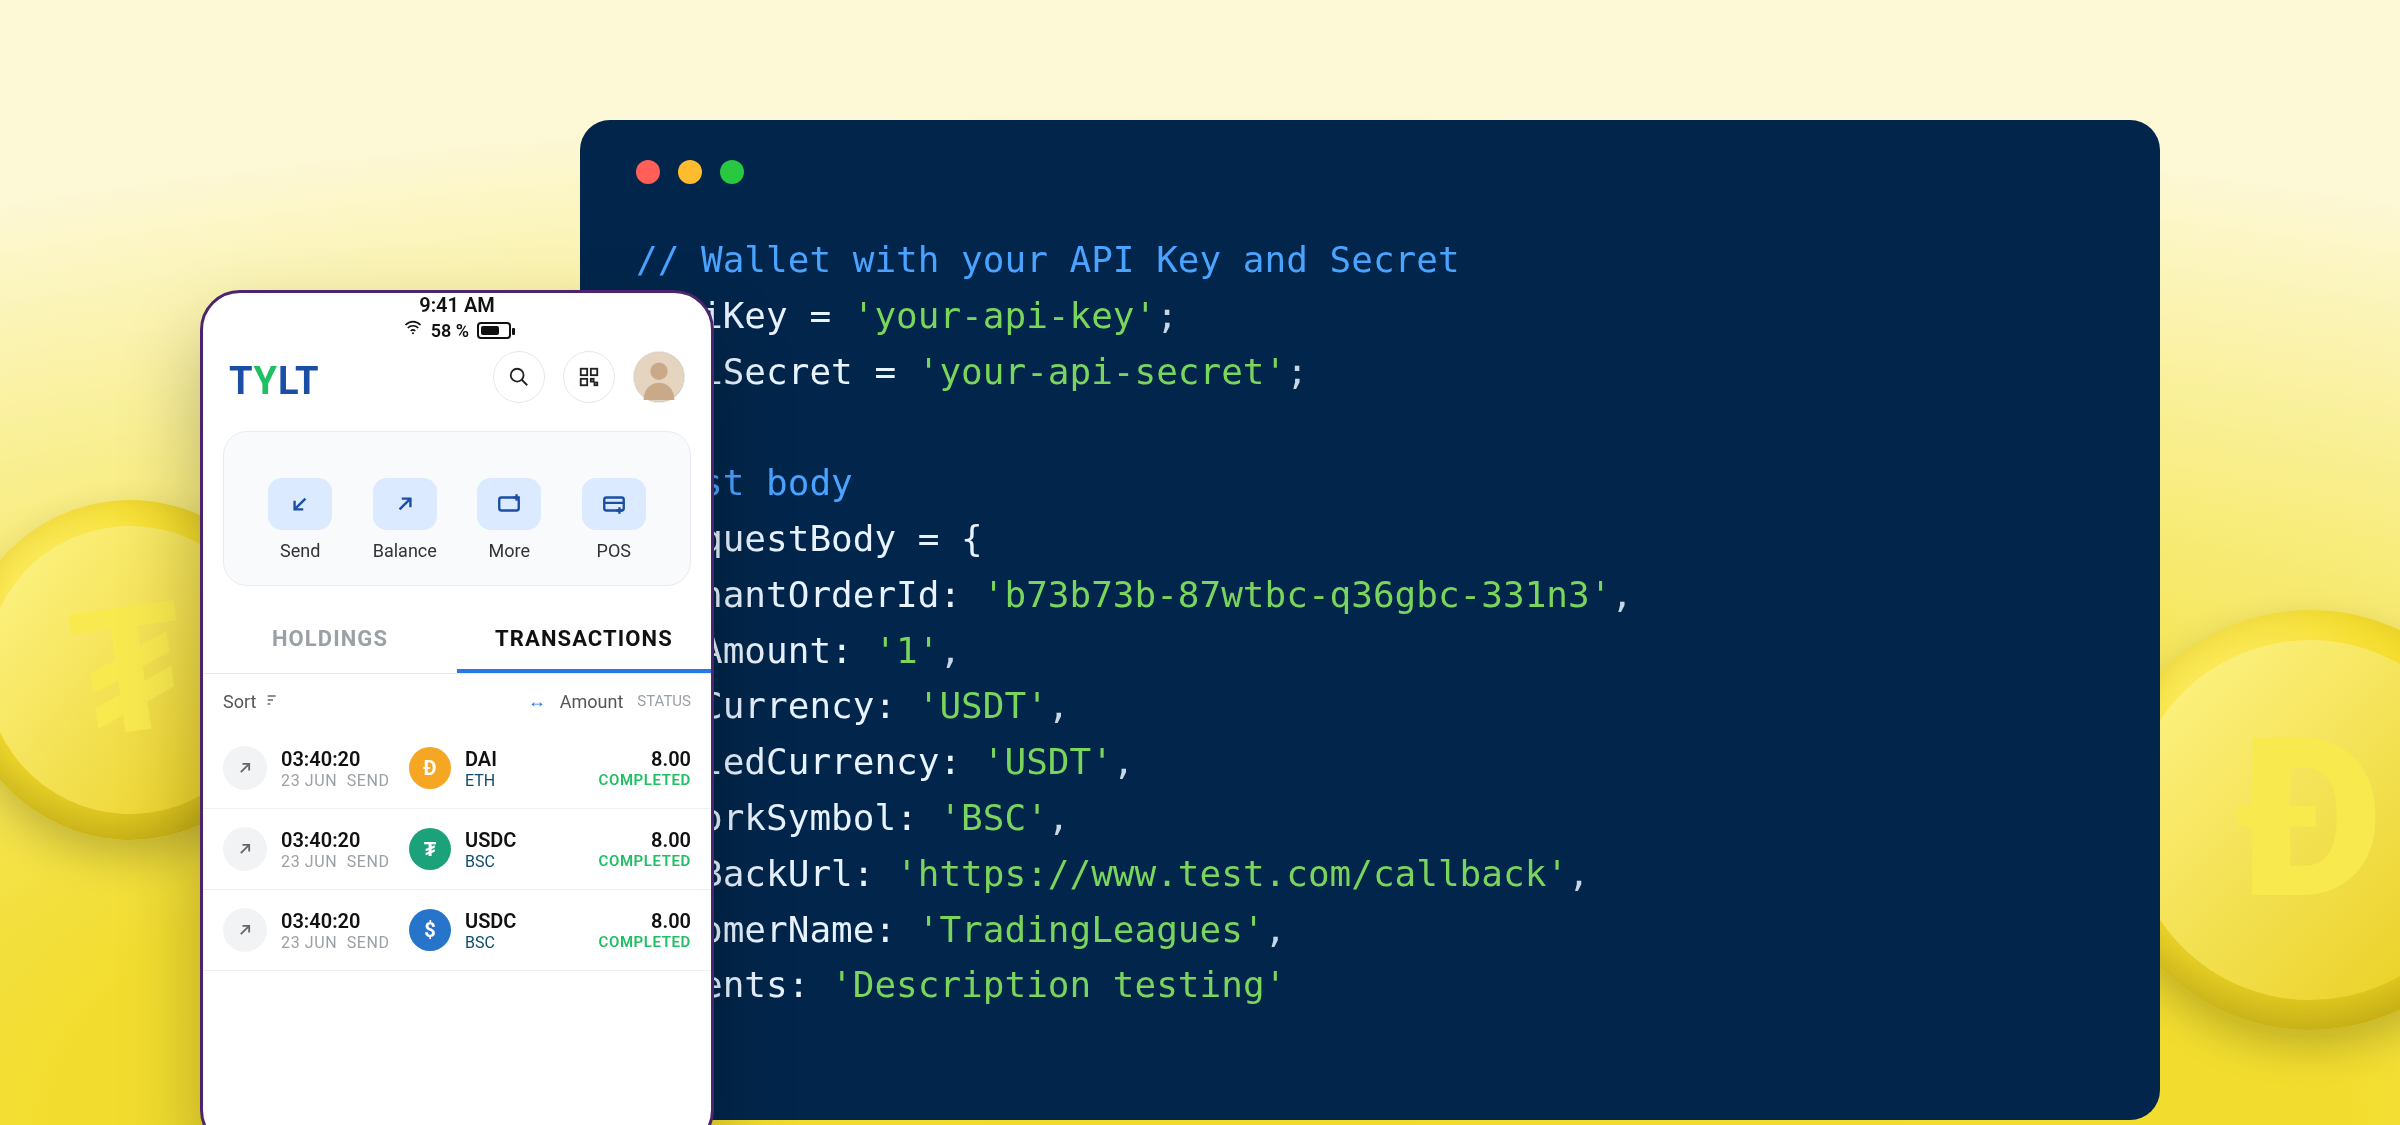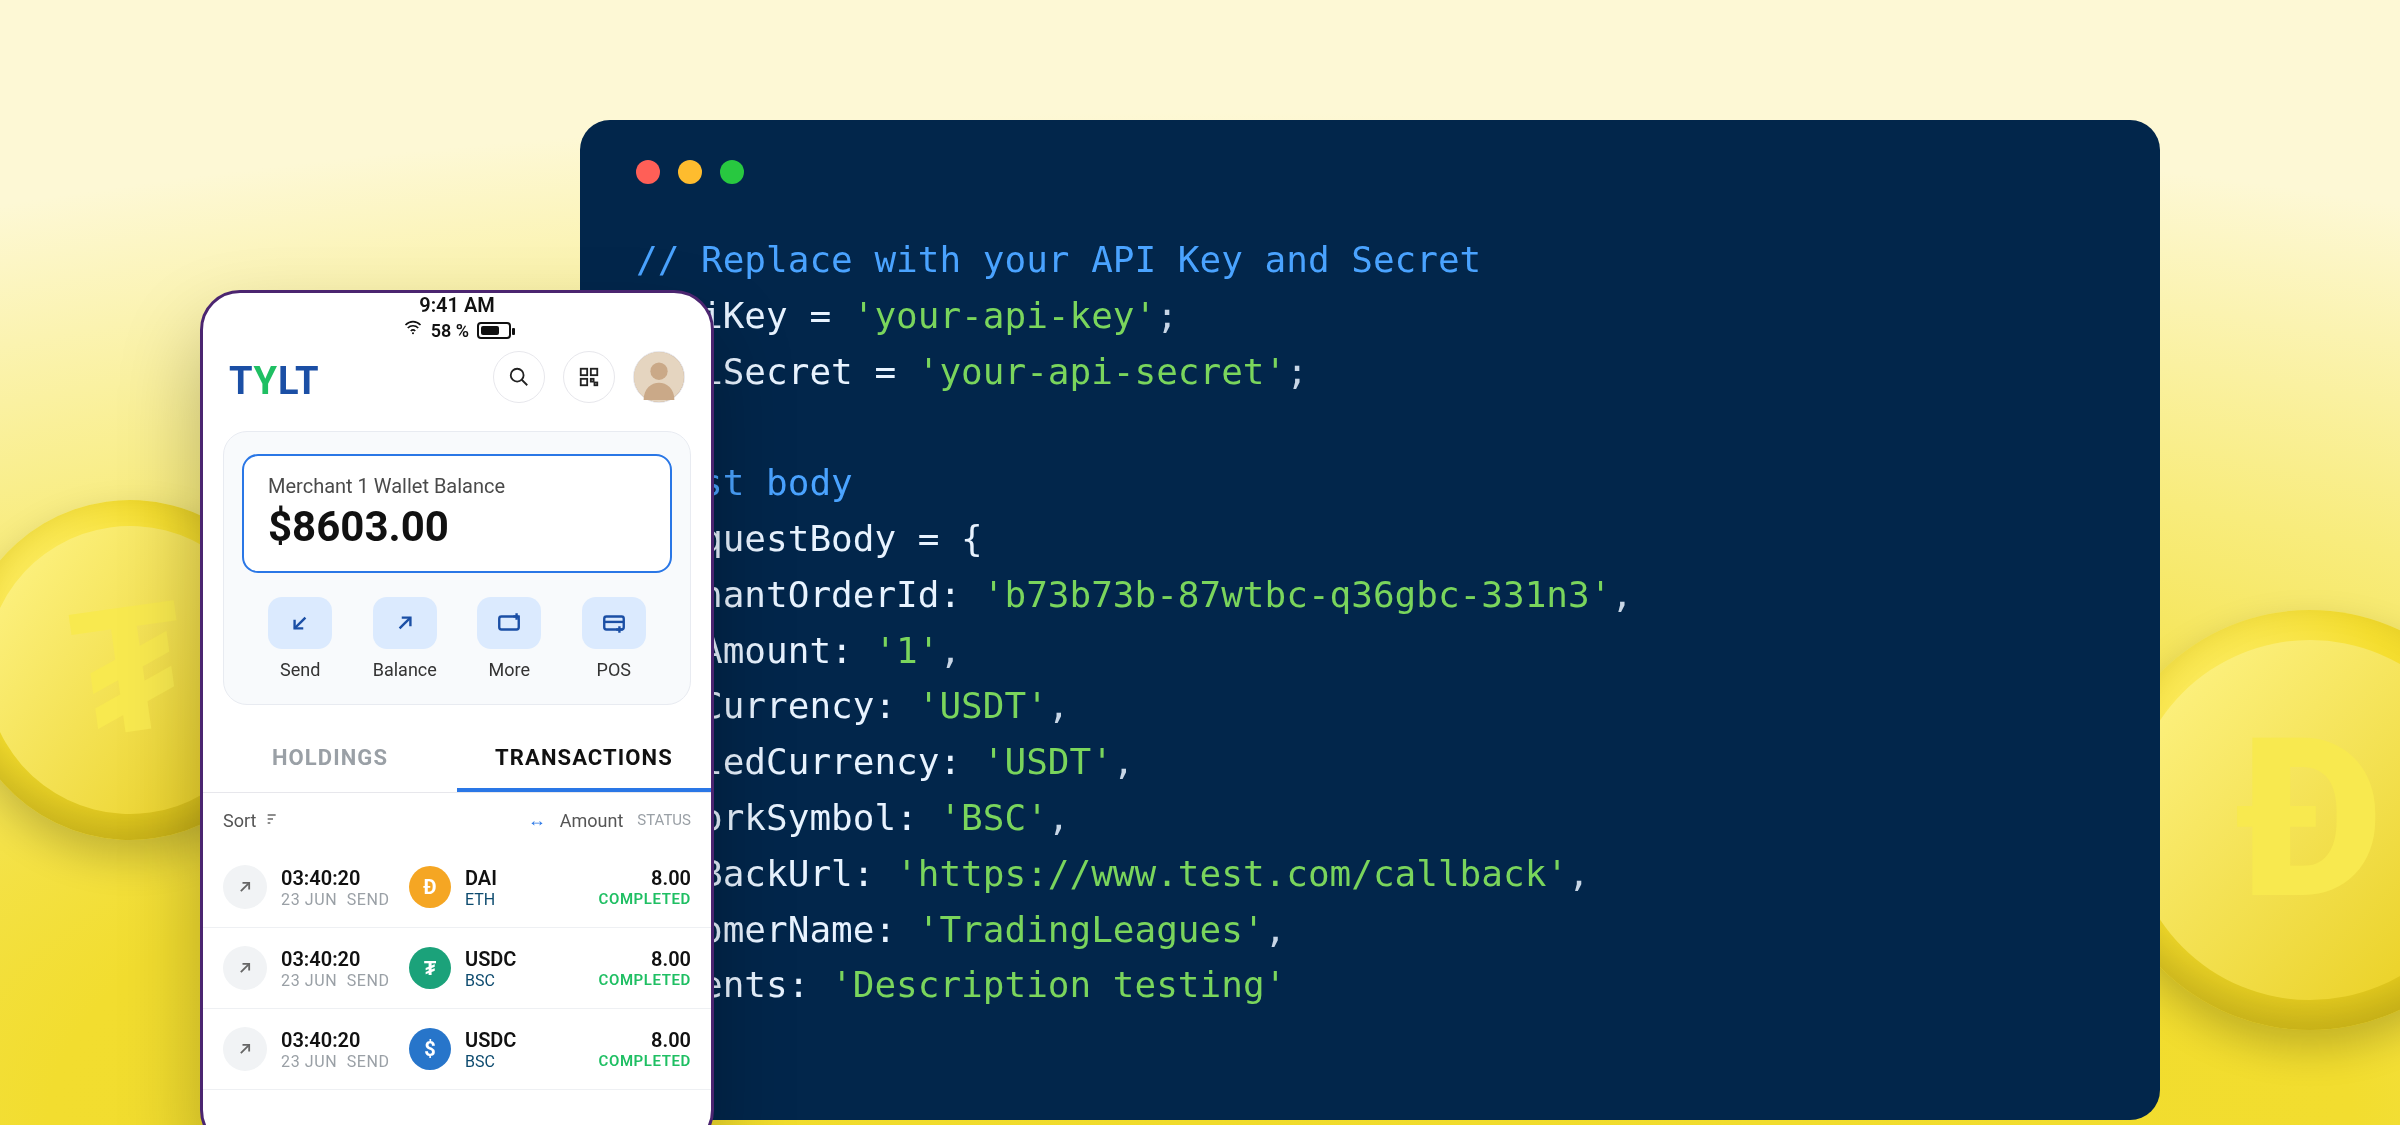--- a/index.html
+++ b/index.html
@@ -138,21 +138,21 @@
     <span class="glyph">Ð</span>
   </div>
 
 <div class="code-window">
   <div class="traffic">
     <span class="t-red"></span>
     <span class="t-yellow"></span>
     <span class="t-green"></span>
   </div>
   <div>
-    <div class="code-line"><span class="tok-comment">// Replace with your API Key and Secret</span></div>
+    <div class="code-line"><span class="tok-comment">// Wallet with your API Key and Secret</span></div>
     <div class="code-line"><span class="tok-key"> apiKey = </span><span class="tok-string">'your-api-key'</span><span class="tok-punc">;</span></div>
     <div class="code-line"><span class="tok-key"> apiSecret = </span><span class="tok-string">'your-api-secret'</span><span class="tok-punc">;</span></div>
     <div class="code-line">&nbsp;</div>
     <div class="code-line"><span class="tok-comment">quest body</span></div>
     <div class="code-line"><span class="tok-key"> requestBody = {</span></div>
     <div class="code-line"><span class="tok-key">erchantOrderId: </span><span class="tok-string">'b73b73b-87wtbc-q36gbc-331n3'</span><span class="tok-punc">,</span></div>
     <div class="code-line"><span class="tok-key">aseAmount: </span><span class="tok-string">'1'</span><span class="tok-punc">,</span></div>
     <div class="code-line"><span class="tok-key">aseCurrency: </span><span class="tok-string">'USDT'</span><span class="tok-punc">,</span></div>
     <div class="code-line"><span class="tok-key">ettledCurrency: </span><span class="tok-string">'USDT'</span><span class="tok-punc">,</span></div>
     <div class="code-line"><span class="tok-key">etworkSymbol: </span><span class="tok-string">'BSC'</span><span class="tok-punc">,</span></div>
@@ -208,24 +208,20 @@
         <svg width="52" height="52" viewBox="0 0 52 52">
             <circle cx="26" cy="26" r="26" fill="#e5d5c0"></circle>
             <circle cx="26" cy="20" r="9" fill="#caa988"></circle>
             <path d="M10 50c0-12 8-18 16-18s16 6 16 18" fill="#caa988"></path>
           </svg>
       </div>
     </div>
   </div>
 
   <div class="balance-card">
-    <div class="balance-inner">
-      <div class="bal-label">Merchant 1 Wallet Balance</div>
-      <div class="bal-amount">$8603.00</div>
-    </div>
     <div class="actions-row">
       <div class="action">
         <div class="btn">
             <svg width="26" height="26" viewBox="0 0 24 24" fill="none" stroke="#1b4fa5" stroke-width="2.2">
               <line x1="17" y1="7" x2="7" y2="17"></line>
               <polyline points="7 9 7 17 15 17"></polyline>
             </svg>
           </div>
         <div class="lbl">Send</div>
       </div>

